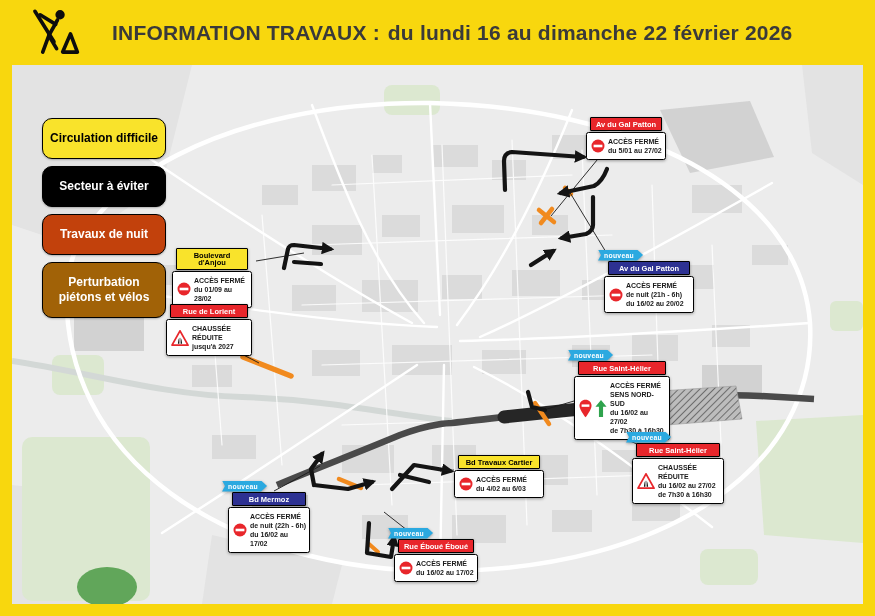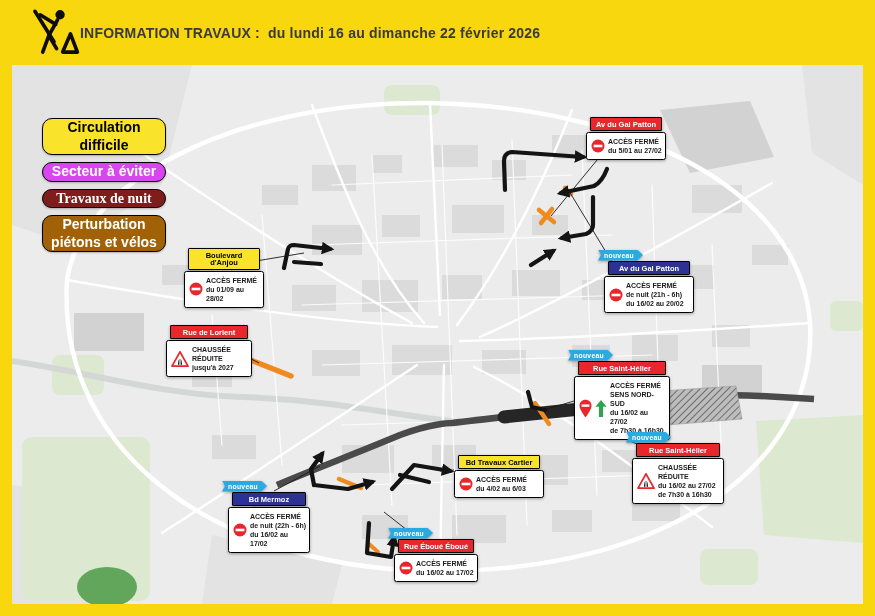--- a/index.html
+++ b/index.html
@@ -1,29 +1,29 @@
 <!DOCTYPE html>
 <html><head>
 <meta charset="utf-8">
 <style>
   html,body{margin:0;padding:0;}
   .page{position:relative;width:875px;height:616px;overflow:hidden;
         font-family:"Liberation Sans","DejaVu Sans",sans-serif;}
   
   .topbar{position:absolute;left:0;top:0;width:875px;height:65px;display:flex;align-items:center;}
   .topbar .icon-wrap{margin-left:28px;width:52px;height:52px;flex:0 0 auto;}
-  .title{font-size:14px;font-weight:600;color:#3a3a3a;letter-spacing:.2px;}
+  .title{margin-left:32px;font-size:21px;font-weight:600;color:#3a3a3a;letter-spacing:.2px;}
   .title .dates{margin-left:8px;font-weight:600;}
   
   .map-wrap{position:absolute;left:12px;top:65px;width:851px;height:539px;background:#ececec;}
   .basemap{position:absolute;left:0;top:0;}
   
   .legend{position:absolute;left:30px;top:53px;display:flex;flex-direction:column;gap:7px;width:124px;}
-  .pill{border:1.6px solid #000;border-radius:10px;padding:0 4px;text-align:center;
-        font-size:14px;font-weight:600;line-height:1.25;box-shadow:0 1px 2px rgba(0,0,0,.25);}
+  .pill{border:1.6px solid #000;border-radius:10px;padding:12px 4px;text-align:center;
+        font-size:12px;font-weight:600;line-height:1.25;box-shadow:0 1px 2px rgba(0,0,0,.25);}
   
   .callout{position:absolute;filter:drop-shadow(0 1px 1.5px rgba(0,0,0,.35));}
   .co-hdr{position:relative;z-index:2;margin:2px 4px;border:1.2px solid #000;border-radius:1px;
           padding:2.5px 2px 2px;text-align:center;font-size:7.5px;font-weight:bold;line-height:1.05;}
   .co-body{position:relative;z-index:1;margin-top:-1.5px;background:#fff;border:1.2px solid #000;
            border-radius:2.5px;padding:4px 3px 4px 4px;display:flex;align-items:center;gap:3px;}
   .co-text{font-size:7px;line-height:1.3;color:#1a1a1a;font-weight:600;}
   .co-text .l1{font-weight:800;}
   .ribbon{position:absolute;top:-9.5px;left:-6px;z-index:3;height:11px;line-height:11px;
           padding:0 9px 0 6px;color:#fff;font-size:6.8px;font-weight:bold;letter-spacing:.3px;
@@ -202,40 +202,40 @@
         <path d="M562,336 L535,344"></path>
           <path d="M632,382 L578,359"></path>
         <path d="M442,405 L428,406"></path>
           <path d="M262,426 L308,401"></path>
         <path d="M400,469 L372,447"></path>
       </g>
     </svg>
 
     <div class="legend">
       <div class="pill" style="background: rgb(249, 227, 43); color: rgb(0, 0, 0);">Circulation difficile</div>
-      <div class="pill" style="background: #d946ef; color: rgb(255, 255, 255);">Secteur à éviter</div>
-      <div class="pill" style="background: #7f1d1d; color: rgb(255, 255, 255); font-family: Liberation Serif, serif;">Travaux de nuit</div>
+      <div class="pill" style="background: #000000; color: rgb(255, 255, 255);">Secteur à éviter</div>
+      <div class="pill" style="background: #c2410c; color: rgb(255, 255, 255);">Travaux de nuit</div>
       <div class="pill" style="background: #a16207; color: rgb(255, 255, 255);">Perturbation piétons et vélos</div>
     </div>
 
-    <div class="callout" style="left:172px;top:181px;width:80px">
+    <div class="callout" style="left:160px;top:181px;width:80px">
       <div class="co-hdr" style="background: rgb(249, 227, 43); color: rgb(0, 0, 0);">Boulevard d'Anjou</div>
       <div class="co-body">
         <svg class="ic" width="14" height="14" viewBox="0 0 14 14">
           <circle cx="7" cy="7" r="6.5" fill="#E8262B"></circle>
             <rect x="2.6" y="5.7" width="8.8" height="2.6" fill="#fff"></rect>
         </svg>
         <div class="co-text">
           <div class="l1">ACCÈS FERMÉ</div>
           <div>du 01/09 au 28/02</div>
         </div>
       </div>
     </div>
 
-    <div class="callout" style="left:154px;top:258px;width:86px">
+    <div class="callout" style="left:154px;top:237px;width:86px">
       <div class="co-hdr" style="background: rgb(232, 38, 43); color: rgb(255, 255, 255);">Rue de Lorient</div>
       <div class="co-body">
         <svg class="ic" width="18" height="16" viewBox="0 0 20 18">
           <path d="M10,1 L19,17 L1,17 Z" fill="#fff" stroke="#E8262B" stroke-width="2" stroke-linejoin="round"></path>
           <path d="M7.6,15.5 L8.3,11 L9.3,8.3 L9.3,15.5 Z" fill="#111"></path>
           <path d="M12.4,15.5 L11.7,11 L10.7,8.3 L10.7,15.5 Z" fill="#111"></path>
         </svg>
         <div class="co-text">
           <div class="l1">CHAUSSÉE RÉDUITE</div>
           <div>jusqu'à 2027</div>

